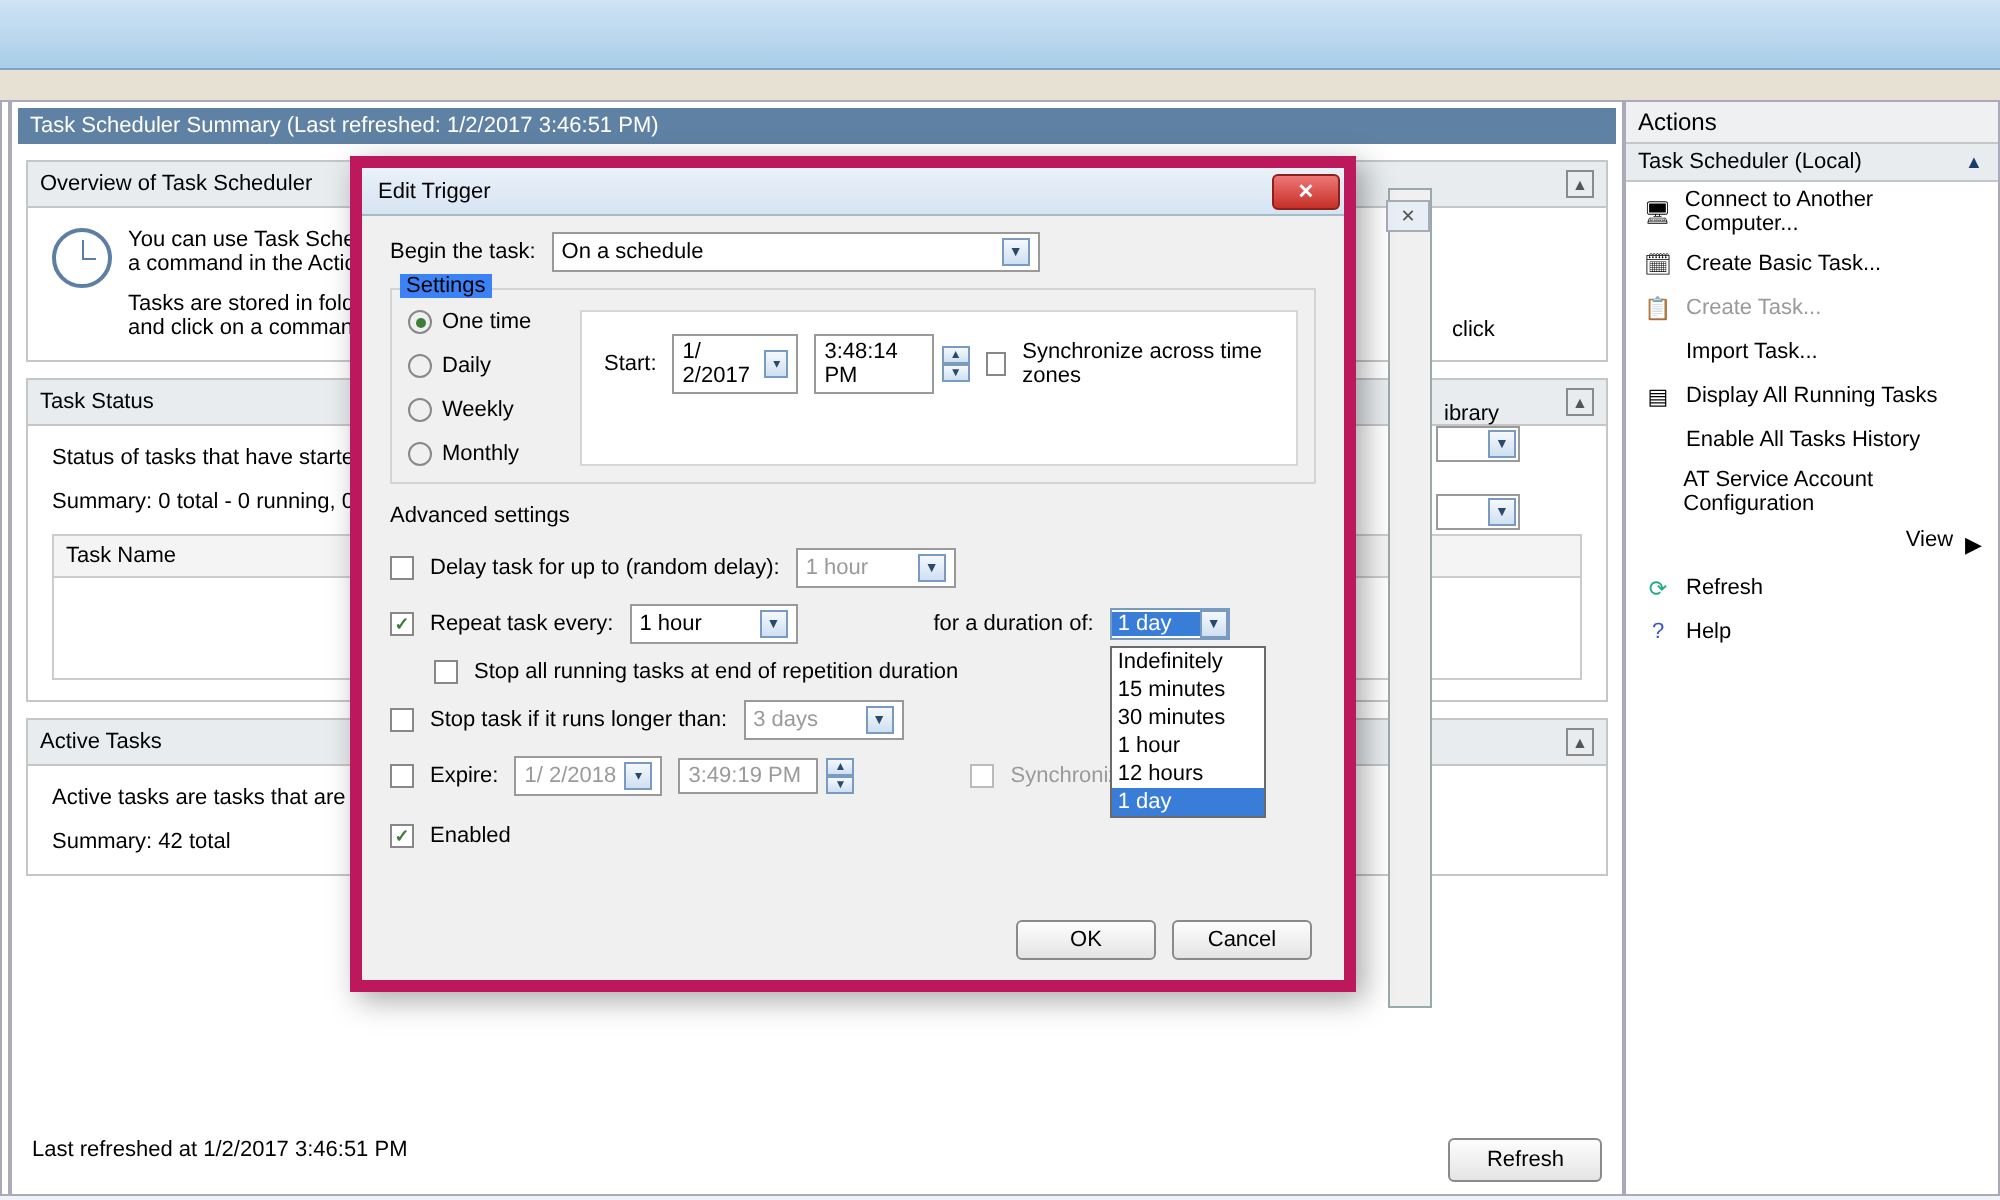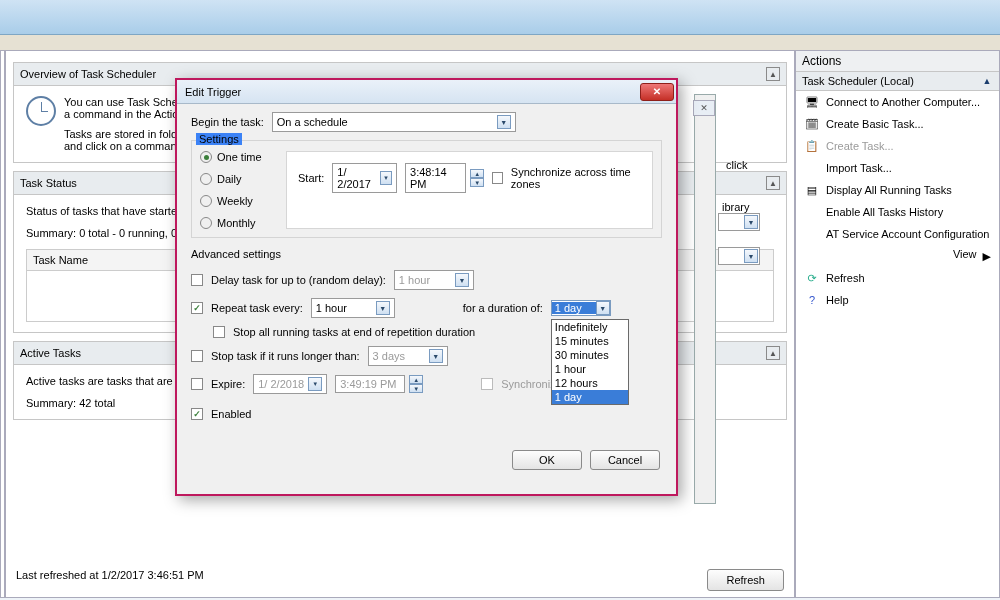--- a/index.html
+++ b/index.html
@@ -16,29 +16,29 @@
 .section-body{padding:10px 12px;background:#fff}
 .overview .section-body{display:flex;gap:8px}
 .clock-icon{width:30px;height:30px;border:2px solid #5e7fa5;border-radius:50%;position:relative}
 .clock-icon::before{content:"";position:absolute;width:1px;height:9px;background:#5e7fa5;top:4px;left:50%}
 .clock-icon::after{content:"";position:absolute;width:7px;height:1px;background:#5e7fa5;top:50%;left:50%}
 .task-table{border:1px solid #ccc;margin-top:10px}
 .task-table-hdr{background:#f4f4f4;border-bottom:1px solid #ccc;padding:4px 6px}
 .task-table-body{height:50px}
 .last-refresh-row{position:absolute;bottom:6px;left:10px;right:10px;display:flex;justify-content:space-between;align-items:flex-start}
 .btn{background:linear-gradient(#fdfdfd,#e4e4e4);border:1px solid #8a8a8a;border-radius:3px;padding:4px 18px;cursor:pointer}
-.right-pane{width:205px;background:#fff;border:1px solid #aab}
+.right-pane{width:188px;background:#fff;border:1px solid #aab}
 .actions-hdr{background:#eef0f2;border-bottom:1px solid #c6c6c6;padding:3px 6px;font-size:12px}
 .actions-sub{background:#e8ecef;border-bottom:1px solid #c6c6c6;padding:3px 6px;display:flex;justify-content:space-between;align-items:center;color:#1a3d6d;font-weight:500}
 .actions-sub .collapse{width:12px;height:12px;display:flex;align-items:center;justify-content:center;color:#1a3d6d;font-size:9px}
 .action-item{display:flex;align-items:center;gap:6px;padding:3px 8px;cursor:pointer}
 .action-item.disabled span{color:#9a9a9a}
 .action-item.has-sub{justify-content:flex-end}
 .aicon{width:16px;height:16px;display:flex;align-items:center;justify-content:center;font-size:11px}
-.dialog{position:absolute;top:78px;left:175px;width:503px;height:418px;background:#f0f0f0;border:2px solid #be185d;box-shadow:4px 4px 14px rgba(0,0,0,.35);z-index:50}
+.dialog{position:absolute;top:78px;left:175px;width:503px;height:418px;background:#f0f0f0;border:6px solid #be185d;box-shadow:4px 4px 14px rgba(0,0,0,.35);z-index:50}
 .dlg-title{height:24px;background:linear-gradient(#eaf1f9,#d6e4f2);display:flex;align-items:center;justify-content:space-between;padding:0 2px 0 8px;border-bottom:1px solid #a8b9c9}
 .dlg-close{width:34px;height:18px;background:linear-gradient(#e77,#c53027);border:1px solid #8e1f1a;border-radius:3px;display:flex;align-items:center;justify-content:center;color:#fff;font-size:10px;font-weight:bold;cursor:pointer}
 .dlg-body{padding:8px 14px}
 .row{display:flex;align-items:center;gap:8px;margin-bottom:8px}
 .combo,.date-input,.time-input,.small-combo{background:#fff;border:1px solid #9a9a9a;padding:2px 4px;display:flex;align-items:center;justify-content:space-between;gap:4px}
 .combo{width:244px}
 .dropdown-arrow{width:14px;height:14px;background:linear-gradient(#f5f8fc,#cfe0f2);border:1px solid #7a9bc0;display:flex;align-items:center;justify-content:center;font-size:7px;color:#2b4a6b}
 .spinner{display:flex;flex-direction:column;margin-left:-4px}
 .spinner div{width:14px;height:9px;background:linear-gradient(#f5f8fc,#cfe0f2);border:1px solid #7a9bc0;display:flex;align-items:center;justify-content:center;font-size:6px;color:#2b4a6b}
 .group{border:1px solid #d4d4d4;padding:10px 8px 8px;margin-top:2px;position:relative;display:flex}
@@ -54,37 +54,38 @@
 .adv{margin-top:10px}
 .adv .row{margin-bottom:8px}
 .small-combo{width:80px}
 .date-input{width:74px}
 .time-input{width:70px}
 .sel-combo{width:60px;background:#fff;border:1px solid #7a9bc0;position:relative;display:flex;align-items:center}
 .sel-combo .sel-text{background:#3a7dd8;color:#fff;padding:0 3px;flex:1}
 .dd-list{position:absolute;top:18px;left:-1px;width:78px;background:#fff;border:1px solid #6a6a6a;z-index:100}
 .dd-item{padding:1px 3px;cursor:pointer}
 .dd-item.sel{background:#3a7dd8;color:#fff}
-.dlg-footer{position:absolute;bottom:24px;right:16px;display:flex;gap:8px}
+.dlg-footer{position:absolute;bottom:10px;right:16px;display:flex;gap:8px}
 .dlg-footer .btn{width:70px;text-align:center;padding:3px 0}
 .bg-dialog{position:absolute;top:94px;left:694px;width:22px;height:410px;background:#f0f0f0;border:1px solid #9aa;z-index:10}
 .bg-x{position:absolute;top:100px;left:693px;width:22px;height:16px;border:1px solid #aab;background:#e8eef5;display:flex;align-items:center;justify-content:center;font-size:9px;color:#555;z-index:11}
 .disabled-text{color:#9a9a9a}
 .back-combo{position:absolute;background:#fff;border:1px solid #9a9a9a;width:42px;height:18px;z-index:12;display:flex;align-items:center;justify-content:flex-end;padding-right:1px}
 </style>
 </head>
 <body>
 
 <div class="titlebar"></div>
 <div class="toolbar"></div>
 
 <div class="main">
 <div class="left-pane"></div>
 
 <div class="center-pane">
+  <div class="summary-bar">Task Scheduler Summary (Last refreshed: 1/2/2017 3:46:51 PM)</div>
 
   <div class="section overview">
     <div class="section-hdr">
       <span>Overview of Task Scheduler</span>
       <span class="collapse">▲</span>
     </div>
     <div class="section-body">
       <div class="clock-icon"></div>
       <div>
         <div>You can use Task Schedul</div>

